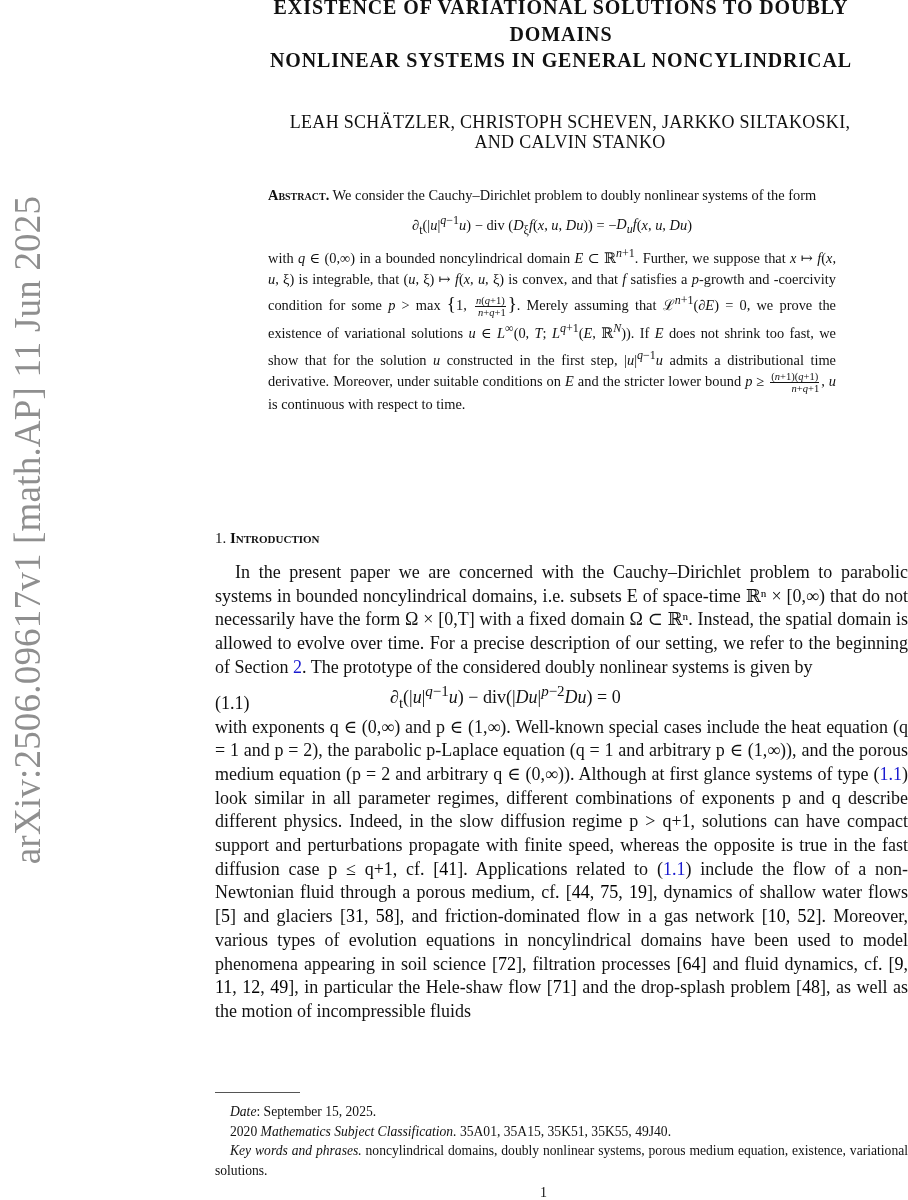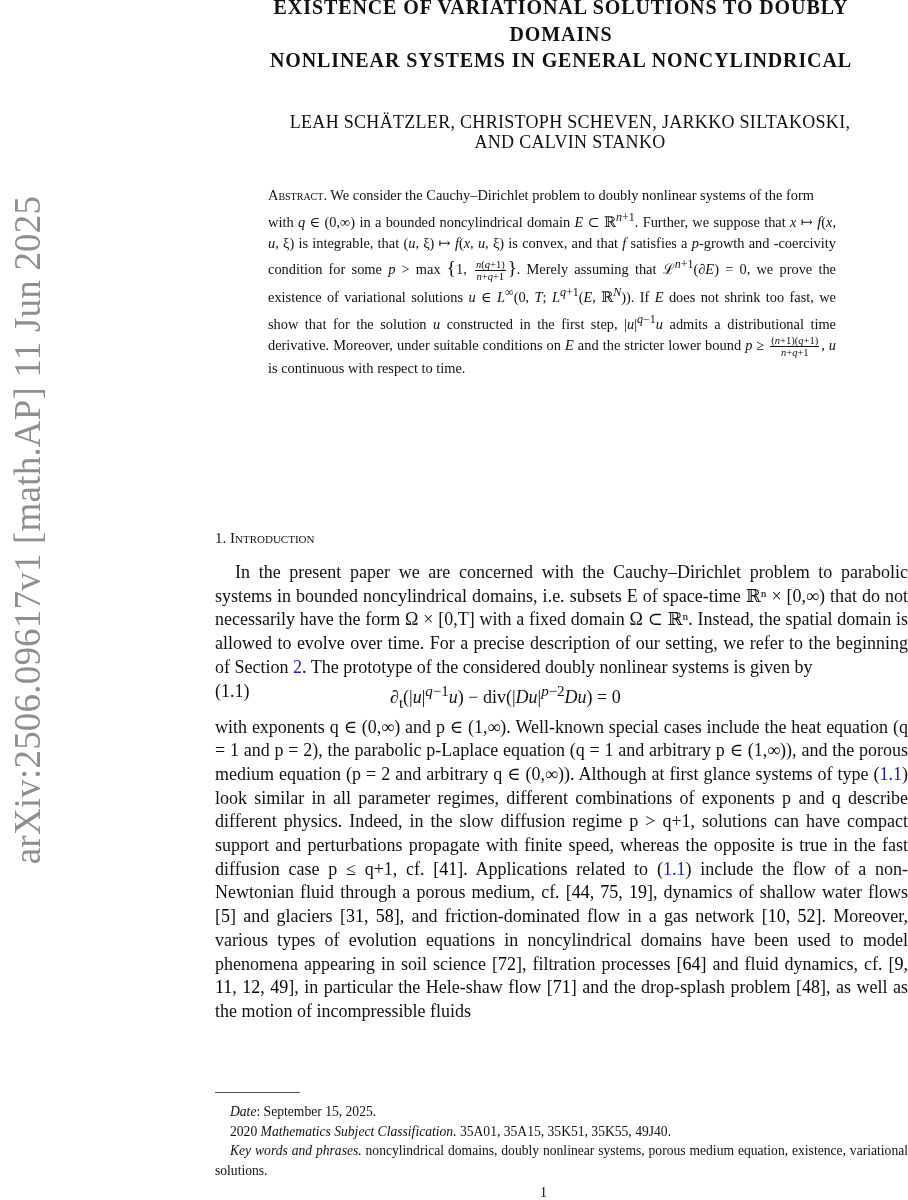--- a/index.html
+++ b/index.html
@@ -9,34 +9,34 @@
            transform:rotate(-90deg); transform-origin:center; color:#8f8f8f;
            font-family:"Liberation Serif",serif; font-size:37px; line-height:44px;
            white-space:nowrap; text-align:center; letter-spacing:0.2px; }
   .title { position:absolute; left:225px; top:-6px; width:672px; text-align:center;
            font-weight:bold; font-size:20px; line-height:26.5px; letter-spacing:0.9px; }
   .authors { position:absolute; left:260px; top:112px; width:620px; text-align:center;
              font-size:18px; line-height:20px; letter-spacing:0.3px; }
   .abstract { position:absolute; left:268px; top:185px; width:568px; font-size:14.4px;
               line-height:21.5px; text-align:justify; }
   .abstract p { margin:0; }
-  .sc { font-variant:small-caps; }
+  .sc { font-variant:small-caps;font-weight:bold; }
   .disp { text-align:center; margin:3px 0 2px 0; }
   i.m { font-style:italic; }
   .frac { display:inline-block; vertical-align:middle; text-align:center; font-size:10.5px; line-height:11px; margin:0 2px; }
-  .frac span { display:block; }
+  .frac span { display:block;text-align:right; }
   .frac .num { border-bottom:0.8px solid #111; padding:0 1px; }
   .big { font-size:19px; }
   .section { position:absolute; left:215px; top:527px; width:693px; 
              font-size:15px; line-height:22px; }
   .body { position:absolute; left:215px; top:561px; width:693px; font-size:18px;
           line-height:23.7px; text-align:justify; }
   .body p { margin:0; }
   .indent { text-indent:20px; }
-  .eq { display:flex; align-items:flex-start; height:36px; }
+  .eq { display:flex; align-items:flex-end; height:36px; }
   .eq .num { width:160px; }
   .eq .expr { flex:1; text-align:left; padding-left:15px; }
   a.link { color:#1a1ad0; text-decoration:none; }
   a.cite { color:#000000; text-decoration:none; }
   .rule { position:absolute; left:215px; top:1092px; width:85px; height:1px; background:#555; }
   .footnotes { position:absolute; left:215px; top:1102px; width:693px; font-size:13.6px;
                line-height:19.5px; text-align:justify; }
   .footnotes p { margin:0; text-indent:15px; }
   .pagenum { position:absolute; left:540px; top:1185px; font-size:14px; }
 </style>
@@ -51,20 +51,21 @@
   <div>NONLINEAR SYSTEMS IN GENERAL NONCYLINDRICAL</div>
 </div>
 
 <div class="authors">
   <div>LEAH SCHÄTZLER, CHRISTOPH SCHEVEN, JARKKO SILTAKOSKI,</div>
   <div>AND CALVIN STANKO</div>
 </div>
 
 <div class="abstract">
   <p><span class="sc">Abstract.</span> <span>We consider the Cauchy–Dirichlet problem to doubly nonlinear systems of the form</span></p>
+  <div class="disp">∂<sub>t</sub>(|<i class="m">u</i>|<sup><i>q</i>−1</sup><i class="m">u</i>) − div (<i class="m">D</i><sub>ξ</sub><i class="m">f</i>(<i>x</i>, <i>u</i>, <i>Du</i>)) = −<i class="m">D<sub>u</sub>f</i>(<i>x</i>, <i>u</i>, <i>Du</i>)</div>
   <p>with <i>q</i> ∈ (0,∞) in a bounded noncylindrical domain <i>E</i> ⊂ ℝ<sup><i>n</i>+1</sup>. Further, we suppose that <i>x</i> ↦ <i>f</i>(<i>x</i>, <i>u</i>, ξ) is integrable, that (<i>u</i>, ξ) ↦ <i>f</i>(<i>x</i>, <i>u</i>, ξ) is convex, and that <i>f</i> satisfies a <i>p</i>-growth and -coercivity condition for some <i>p</i> &gt; max <span class="big">{</span>1, <span class="frac"><span class="num"><i>n</i>(<i>q</i>+1)</span><span><i>n</i>+<i>q</i>+1</span></span><span class="big">}</span>. Merely assuming that ℒ<sup><i>n</i>+1</sup>(∂<i>E</i>) = 0, we prove the existence of variational solutions <i>u</i> ∈ <i>L</i><sup>∞</sup>(0, <i>T</i>; <i>L</i><sup><i>q</i>+1</sup>(<i>E</i>, ℝ<sup><i>N</i></sup>)). If <i>E</i> does not shrink too fast, we show that for the solution <i>u</i> constructed in the first step, |<i>u</i>|<sup><i>q</i>−1</sup><i>u</i> admits a distributional time derivative. Moreover, under suitable conditions on <i>E</i> and the stricter lower bound <i>p</i> ≥ <span class="frac"><span class="num">(<i>n</i>+1)(<i>q</i>+1)</span><span><i>n</i>+<i>q</i>+1</span></span>, <i>u</i> is continuous with respect to time.</p>
 </div>
 
 <div class="section">
   <span>1.</span> <span class="sc">Introduction</span>
 </div>
 
 <div class="body">
   <p class="indent"><span>In the present paper we are concerned with the Cauchy–Dirichlet problem to parabolic systems in bounded noncylindrical domains, i.e. subsets E of space-time ℝⁿ × [0,∞) that do not necessarily have the form Ω × [0,T] with a fixed domain Ω ⊂ ℝⁿ. Instead, the spatial domain is allowed to evolve over time. For a precise description of our setting, we refer to the beginning of Section </span><a class="link" href="#">2</a><span>. The prototype of the considered doubly nonlinear systems is given by</span></p>
   <div class="eq">

